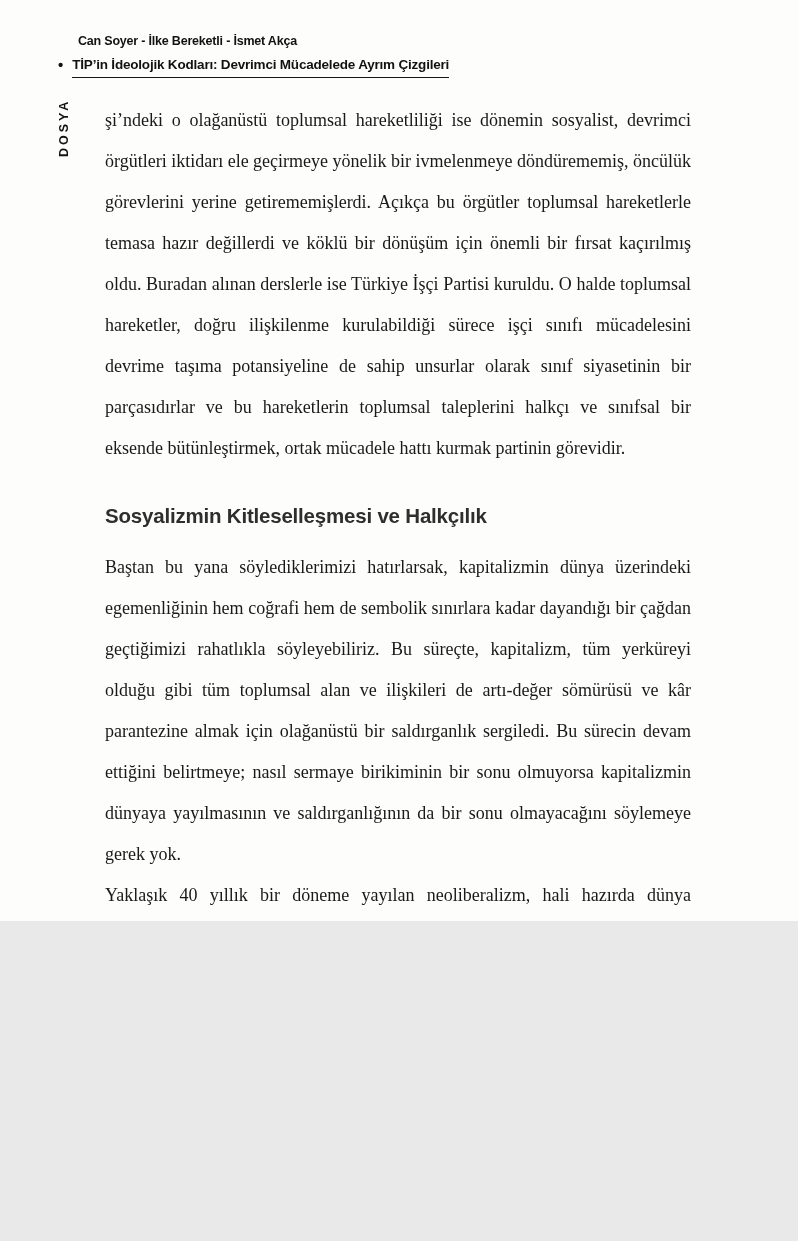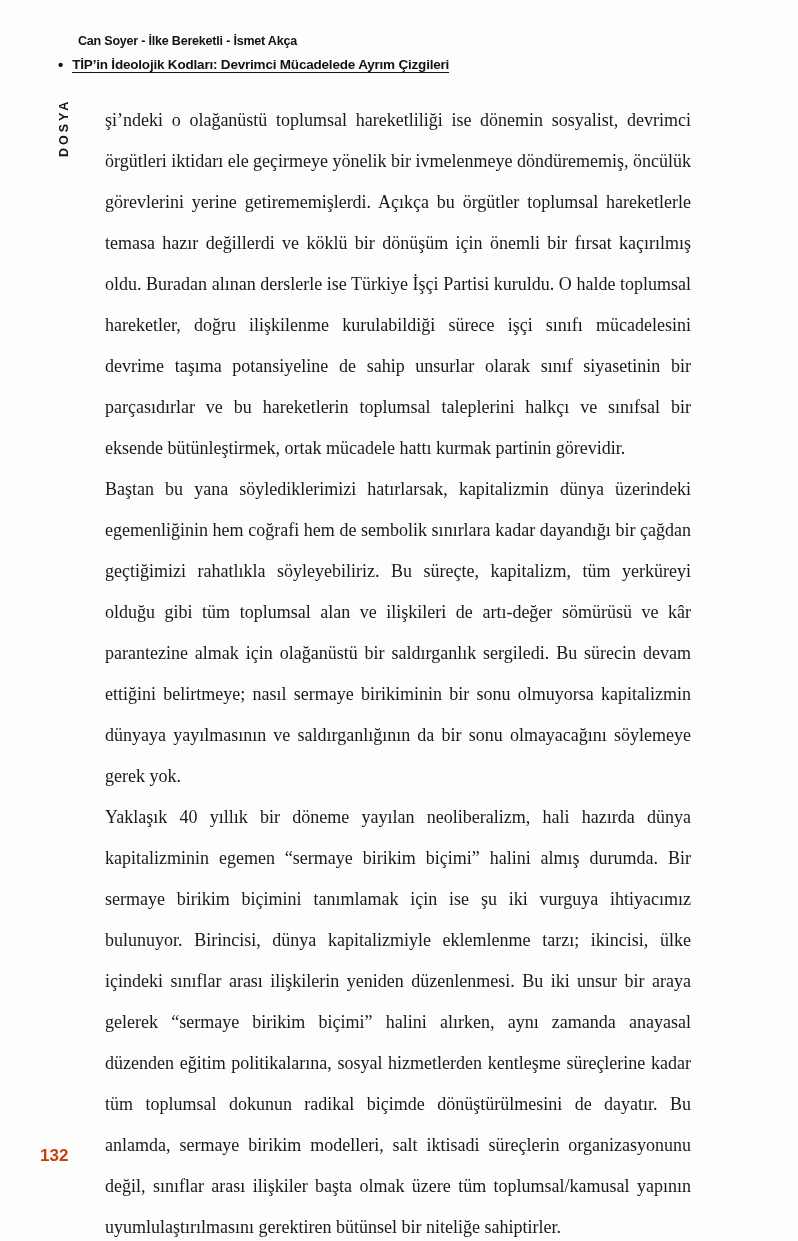--- a/index.html
+++ b/index.html
@@ -1,20 +1,20 @@
 <!DOCTYPE html>
 <html><head>
 <meta charset="utf-8">
 <style>
   * { margin:0; padding:0; box-sizing:border-box; }
   html, body { background:#e9e9e9; }
   .page {
     position:relative;
     width:798px;
-    height:1241px;
+    height:921px;
     margin:0 auto;
     background:#fdfdfb;
     color:#1a1a1a;
     overflow:hidden;
   }
   .authors {
     position:absolute;
     left:78px;
     top:34px;
     font-family:"Liberation Sans", sans-serif;
@@ -35,20 +35,21 @@
     font-size:13.5px;
     color:#121212;
   }
   .bullet {
     font-size:15px;
     line-height:1.1;
   }
   .article-title {
     letter-spacing:-0.2px;
     border-bottom:1.6px solid #161616;
+    padding-bottom:5px;
   }
   .dosya {
     position:absolute;
     left:57px;
     top:157px;
     transform:rotate(-90deg);
     transform-origin:0 0;
     font-family:"Liberation Sans", sans-serif;
     font-weight:700;
     font-size:12.5px;
@@ -98,19 +99,20 @@
 
   <div class="title-row">
     <span class="bullet">•</span>
     <span class="article-title">TİP’in İdeolojik Kodları: Devrimci Mücadelede Ayrım Çizgileri</span>
   </div>
 
   <div class="dosya">DOSYA</div>
 
   <div class="body-text">
     <p>şi’ndeki o olağanüstü toplumsal hareketliliği ise dönemin sosyalist, devrimci örgütleri iktidarı ele geçirmeye yönelik bir ivmelenmeye döndürememiş, öncülük görevlerini yerine getirememişlerdi. Açıkça bu örgütler toplumsal hareketlerle temasa hazır değillerdi ve köklü bir dönüşüm için önemli bir fırsat kaçırılmış oldu. Buradan alınan derslerle ise Türkiye İşçi Partisi kuruldu. O halde toplumsal hareketler, doğru ilişkilenme kurulabildiği sürece işçi sınıfı mücadelesini devrime taşıma potansiyeline de sahip unsurlar olarak sınıf siyasetinin bir parçasıdırlar ve bu hareketlerin toplumsal taleplerini halkçı ve sınıfsal bir eksende bütünleştirmek, ortak mücadele hattı kurmak partinin görevidir.</p>
+    <h2 class="section-heading">Sosyalizmin Kitleselleşmesi ve Halkçılık</h2>
     <p>Baştan bu yana söylediklerimizi hatırlarsak, kapitalizmin dünya üzerindeki egemenliğinin hem coğrafi hem de sembolik sınırlara kadar dayandığı bir çağdan geçtiğimizi rahatlıkla söyleyebiliriz. Bu süreçte, kapitalizm, tüm yerküreyi olduğu gibi tüm toplumsal alan ve ilişkileri de artı-değer sömürüsü ve kâr parantezine almak için olağanüstü bir saldırganlık sergiledi. Bu sürecin devam ettiğini belirtmeye; nasıl sermaye birikiminin bir sonu olmuyorsa kapitalizmin dünyaya yayılmasının ve saldırganlığının da bir sonu olmayacağını söylemeye gerek yok.</p>
     <p class="spaced">Yaklaşık 40 yıllık bir döneme yayılan neoliberalizm, hali hazırda dünya kapitalizminin egemen “sermaye birikim biçimi” halini almış durumda. Bir sermaye birikim biçimini tanımlamak için ise şu iki vurguya ihtiyacımız bulunuyor. Birincisi, dünya kapitalizmiyle eklemlenme tarzı; ikincisi, ülke içindeki sınıflar arası ilişkilerin yeniden düzenlenmesi. Bu iki unsur bir araya gelerek “sermaye birikim biçimi” halini alırken, aynı zamanda anayasal düzenden eğitim politikalarına, sosyal hizmetlerden kentleşme süreçlerine kadar tüm toplumsal dokunun radikal biçimde dönüştürülmesini de dayatır. Bu anlamda, sermaye birikim modelleri, salt iktisadi süreçlerin organizasyonunu değil, sınıflar arası ilişkiler başta olmak üzere tüm toplumsal/kamusal yapının uyumlulaştırılmasını gerektiren bütünsel bir niteliğe sahiptirler.</p>
   </div>
 
   <div class="page-number">132</div>
 
 </div>
 
 </body></html>

